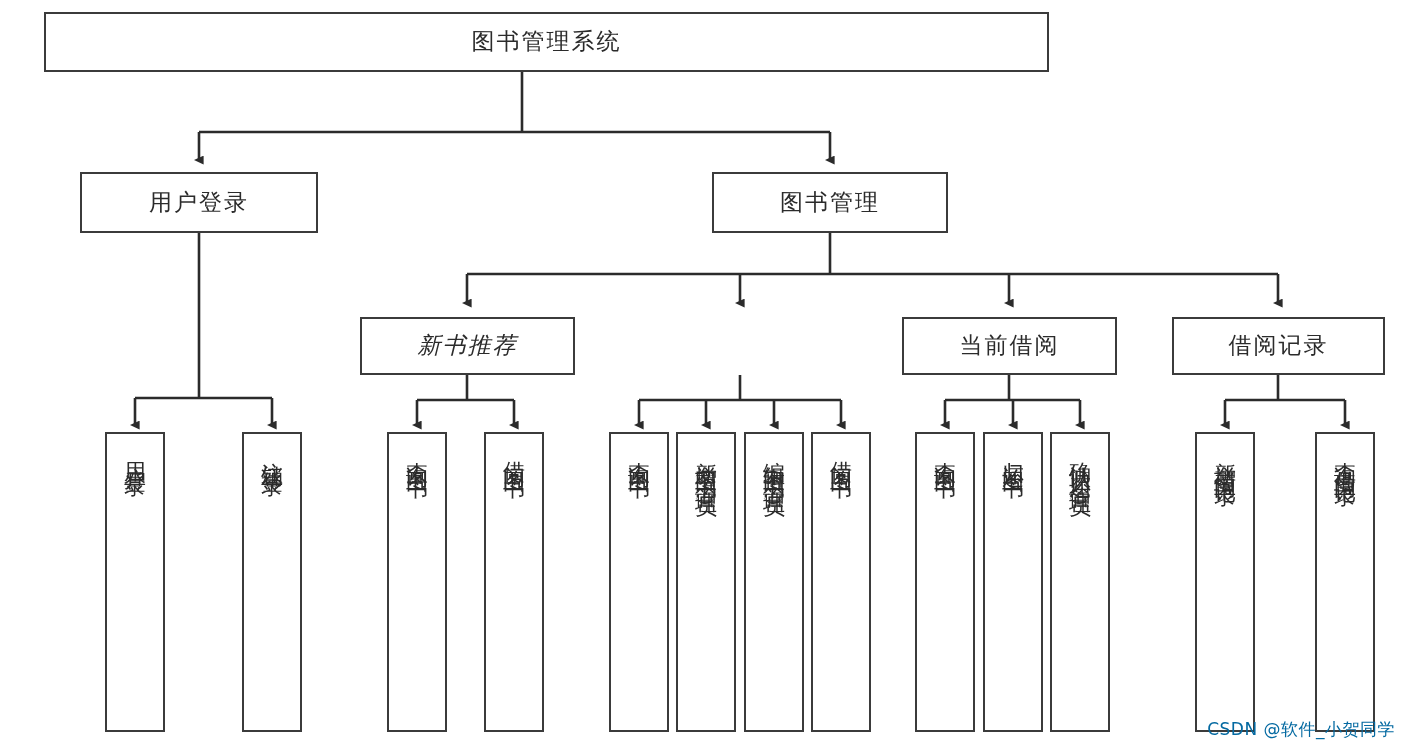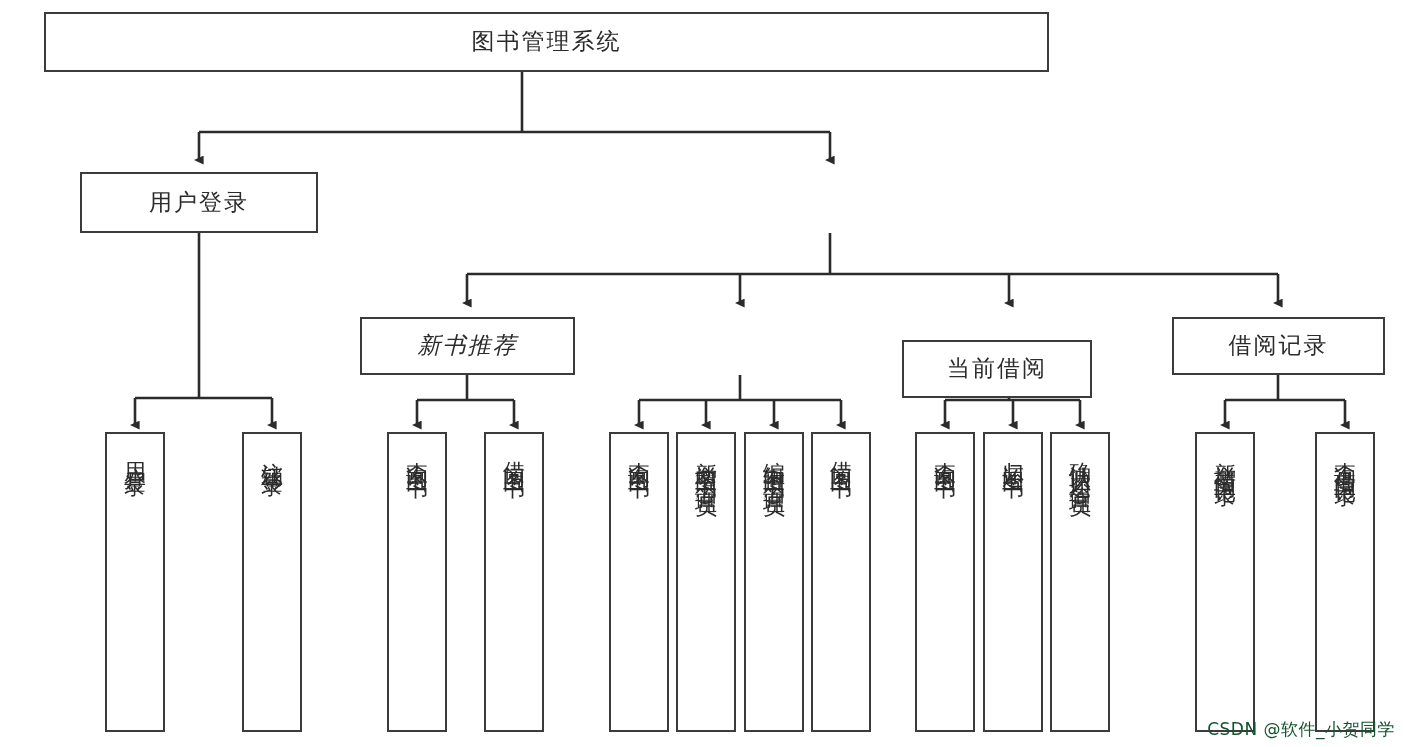--- a/index.html
+++ b/index.html
@@ -61,21 +61,21 @@
     line-height:1.0;
     text-align:start;
     white-space:nowrap;
   }
   
   #watermark{
     position:absolute;
     right:10px;
     bottom:6px;
     font-size:17px;
-    color:#14532d;
+    color:#0369a1;
     letter-spacing:.5px;
     white-space:nowrap;
     font-family:"DejaVu Sans","Liberation Sans",sans-serif;
   }
 </style>
 </head>
 <body>
 
 <div id="canvas">
 
@@ -131,27 +131,30 @@
   </svg>
 
   <div class="node horiz root" style="left:20px; top:12px; width:1005px; height:60px;margin-left:24px;">
     <span class="label">图书管理系统</span>
   </div>
 
   <div class="node horiz" style="left:80px; top:172px; width:238px; height:61px;">
     <span class="label">用户登录</span>
   </div>
 
+  <div class="node horiz" style="left:712px; top:172px; width:236px; height:61px;">
+    <span class="label">图书管理</span>
+  </div>
 
   <div class="node horiz" style="left:360px; top:317px; width:215px; height:58px;font-style:italic;">
     <span class="label">新书推荐</span>
   </div>
 
 
-  <div class="node horiz" style="left:902px; top:317px; width:190px; height:58px;margin-top:23px;">
+  <div class="node horiz" style="left:902px; top:317px; width:215px; height:58px;">
     <span class="label">当前借阅</span>
   </div>
 
   <div class="node horiz" style="left:1172px; top:317px; width:213px; height:58px;">
     <span class="label">借阅记录</span>
   </div>
 
   <div class="node vert" style="left:105px; top:432px; width:60px; height:300px;">
     <span class="label">用户登录</span>
   </div>

